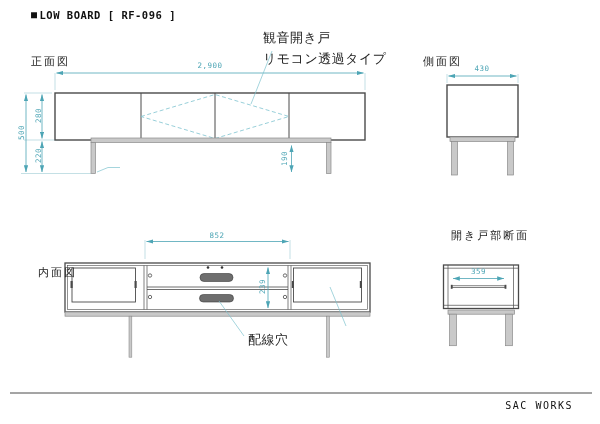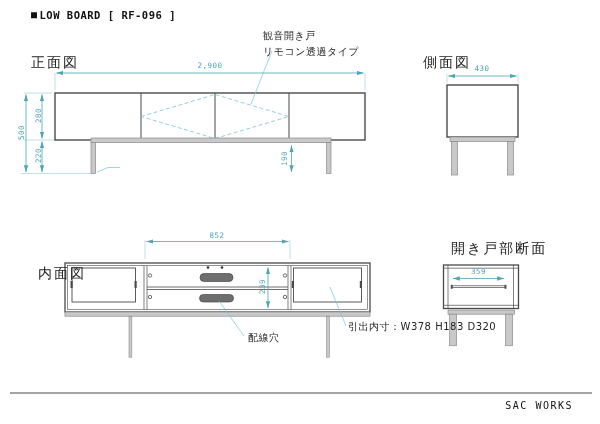--- a/index.html
+++ b/index.html
@@ -9,29 +9,29 @@
     overflow:hidden;
   }
   .sheet svg{position:absolute;left:0;top:0;}
   .txt{position:absolute;white-space:nowrap;}
   .title{
     left:31px;top:9px;font-size:10.5px;font-weight:bold;color:#111;
     letter-spacing:.5px;display:flex;align-items:center;gap:2px;
   }
   .title .sq{font-size:10px;line-height:1;}
   .view-label{
-    font-family:"DejaVu Sans",sans-serif;font-size:14px;color:#222;
+    font-family:"DejaVu Sans",sans-serif;font-size:11px;color:#222;
     letter-spacing:2px;font-weight:500;
   }
   .dim{
     color:#4da5b5;font-size:7.5px;letter-spacing:.5px;text-align:center;
   }
   .rot{transform:rotate(-90deg);transform-origin:center center;width:34px;}
   .ann{
-    font-family:"DejaVu Sans",sans-serif;font-size:10px;color:#222;
+    font-family:"DejaVu Sans",sans-serif;font-size:13px;color:#222;
     letter-spacing:.5px;line-height:1.6;
   }
   .footer-text{
     right:27px;top:400px;font-size:10px;color:#111;letter-spacing:1.5px;
   }
 </style>
 </head>
 <body>
 
 <div class="sheet">
@@ -170,37 +170,36 @@
   </svg>
 
   <div class="txt title">
     <span class="sq">■</span>
     <span>LOW BOARD [ RF-096 ]</span>
   </div>
 
   <div class="txt view-label" style="left:31px;top:54px;">正面図</div>
   <div class="txt view-label" style="left:423px;top:54px;">側面図</div>
   <div class="txt view-label" style="left:38px;top:245px;margin-top:20px;">内面図</div>
-  <div class="txt view-label" style="left:423px;top:240px;padding-left:28px;">開き戸部断面</div>
+  <div class="txt view-label" style="left:423px;top:228px;padding-left:28px;">開き戸部断面</div>
 
   <div class="txt dim" style="left:193px;top:61px;width:34px;">2,900</div>
   <div class="txt dim rot" style="left:21px;top:111px;">280</div>
   <div class="txt dim rot" style="left:4px;top:128px;">500</div>
   <div class="txt dim rot" style="left:21px;top:151px;">220</div>
   <div class="txt dim rot" style="left:267px;top:154px;">190</div>
 
   <div class="txt dim" style="left:467px;top:64px;width:30px;">430</div>
 
   <div class="txt dim" style="left:200px;top:231px;width:34px;">852</div>
   <div class="txt dim rot" style="left:245px;top:282px;">239</div>
 
   <div class="txt dim" style="left:461px;top:267px;width:35px;">359</div>
 
   <div class="txt ann" style="left:263px;top:28px;">
     <div>観音開き戸</div>
     <div>リモコン透過タイプ</div>
   </div>
   <div class="txt ann" style="left:248px;top:330px;text-align:right;">配線穴</div>
-  <div class="txt ann" style="left:348px;top:319px;">引出内寸：W378 H183 D320</div>
 
   <div class="txt footer-text">SAC WORKS</div>
 
 </div>
 
 </body></html>

